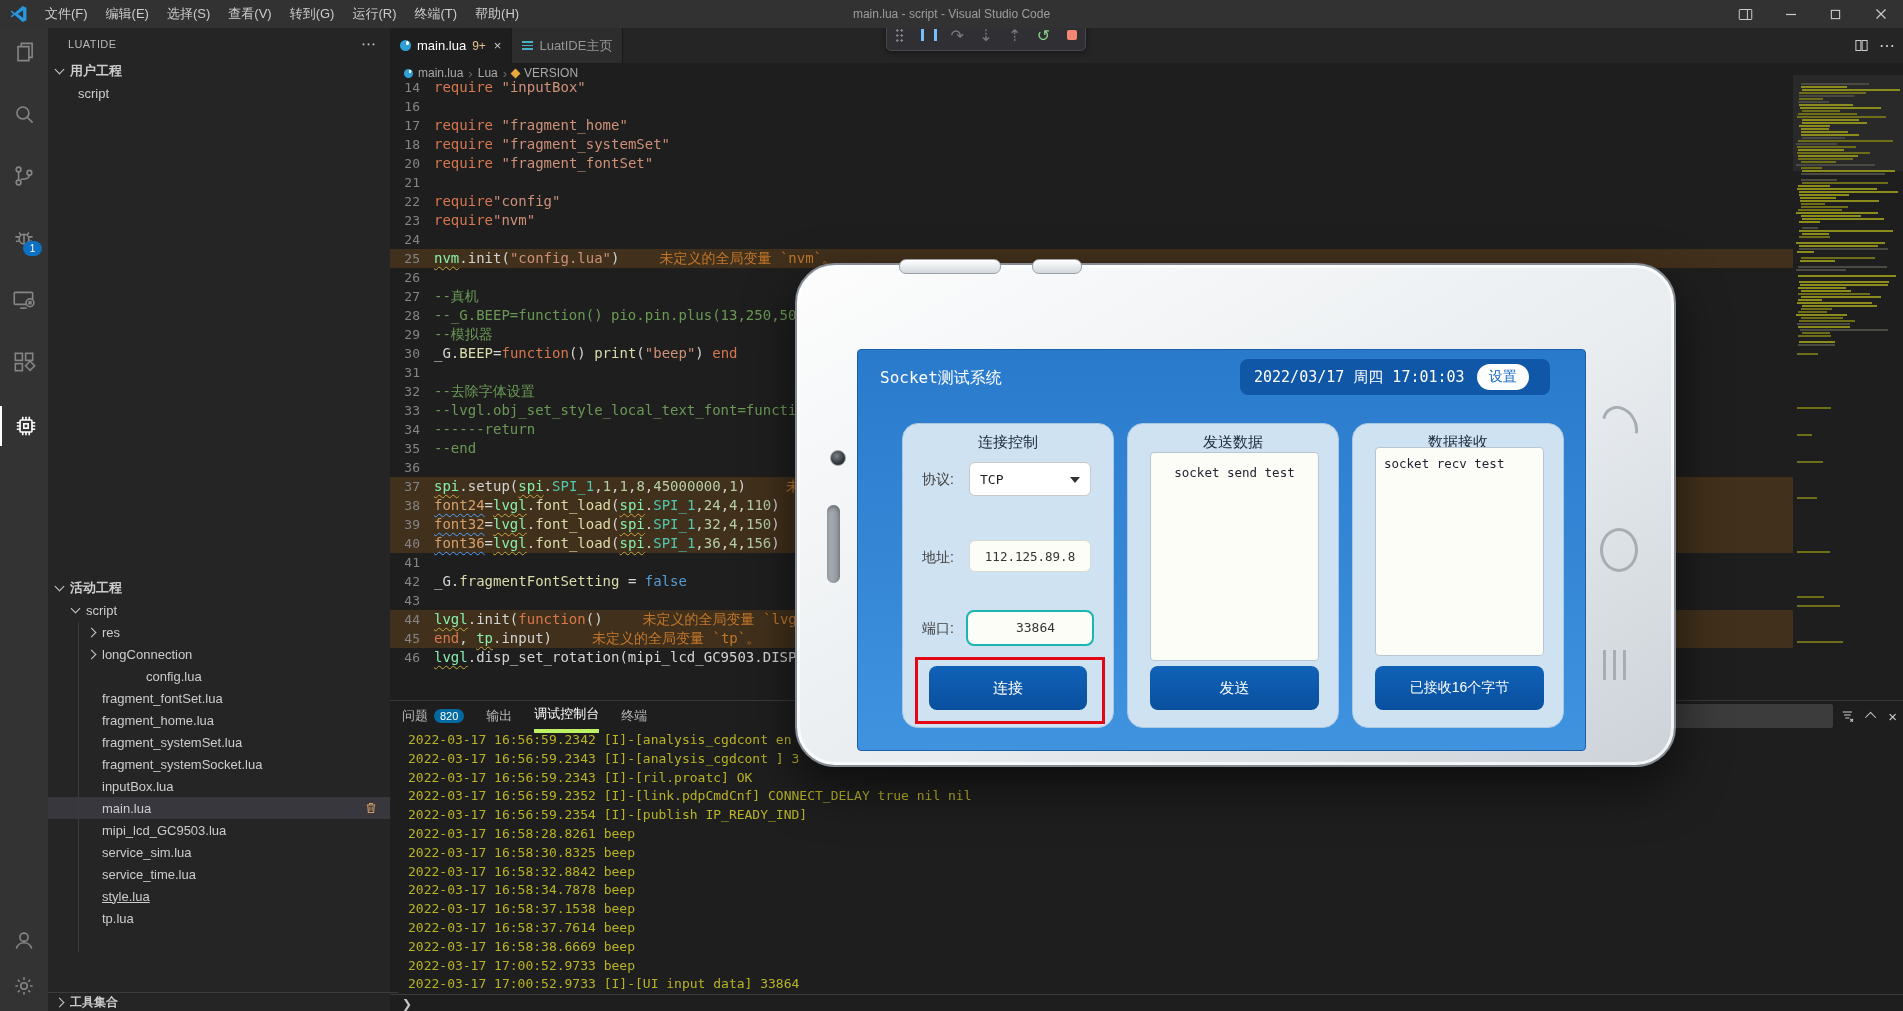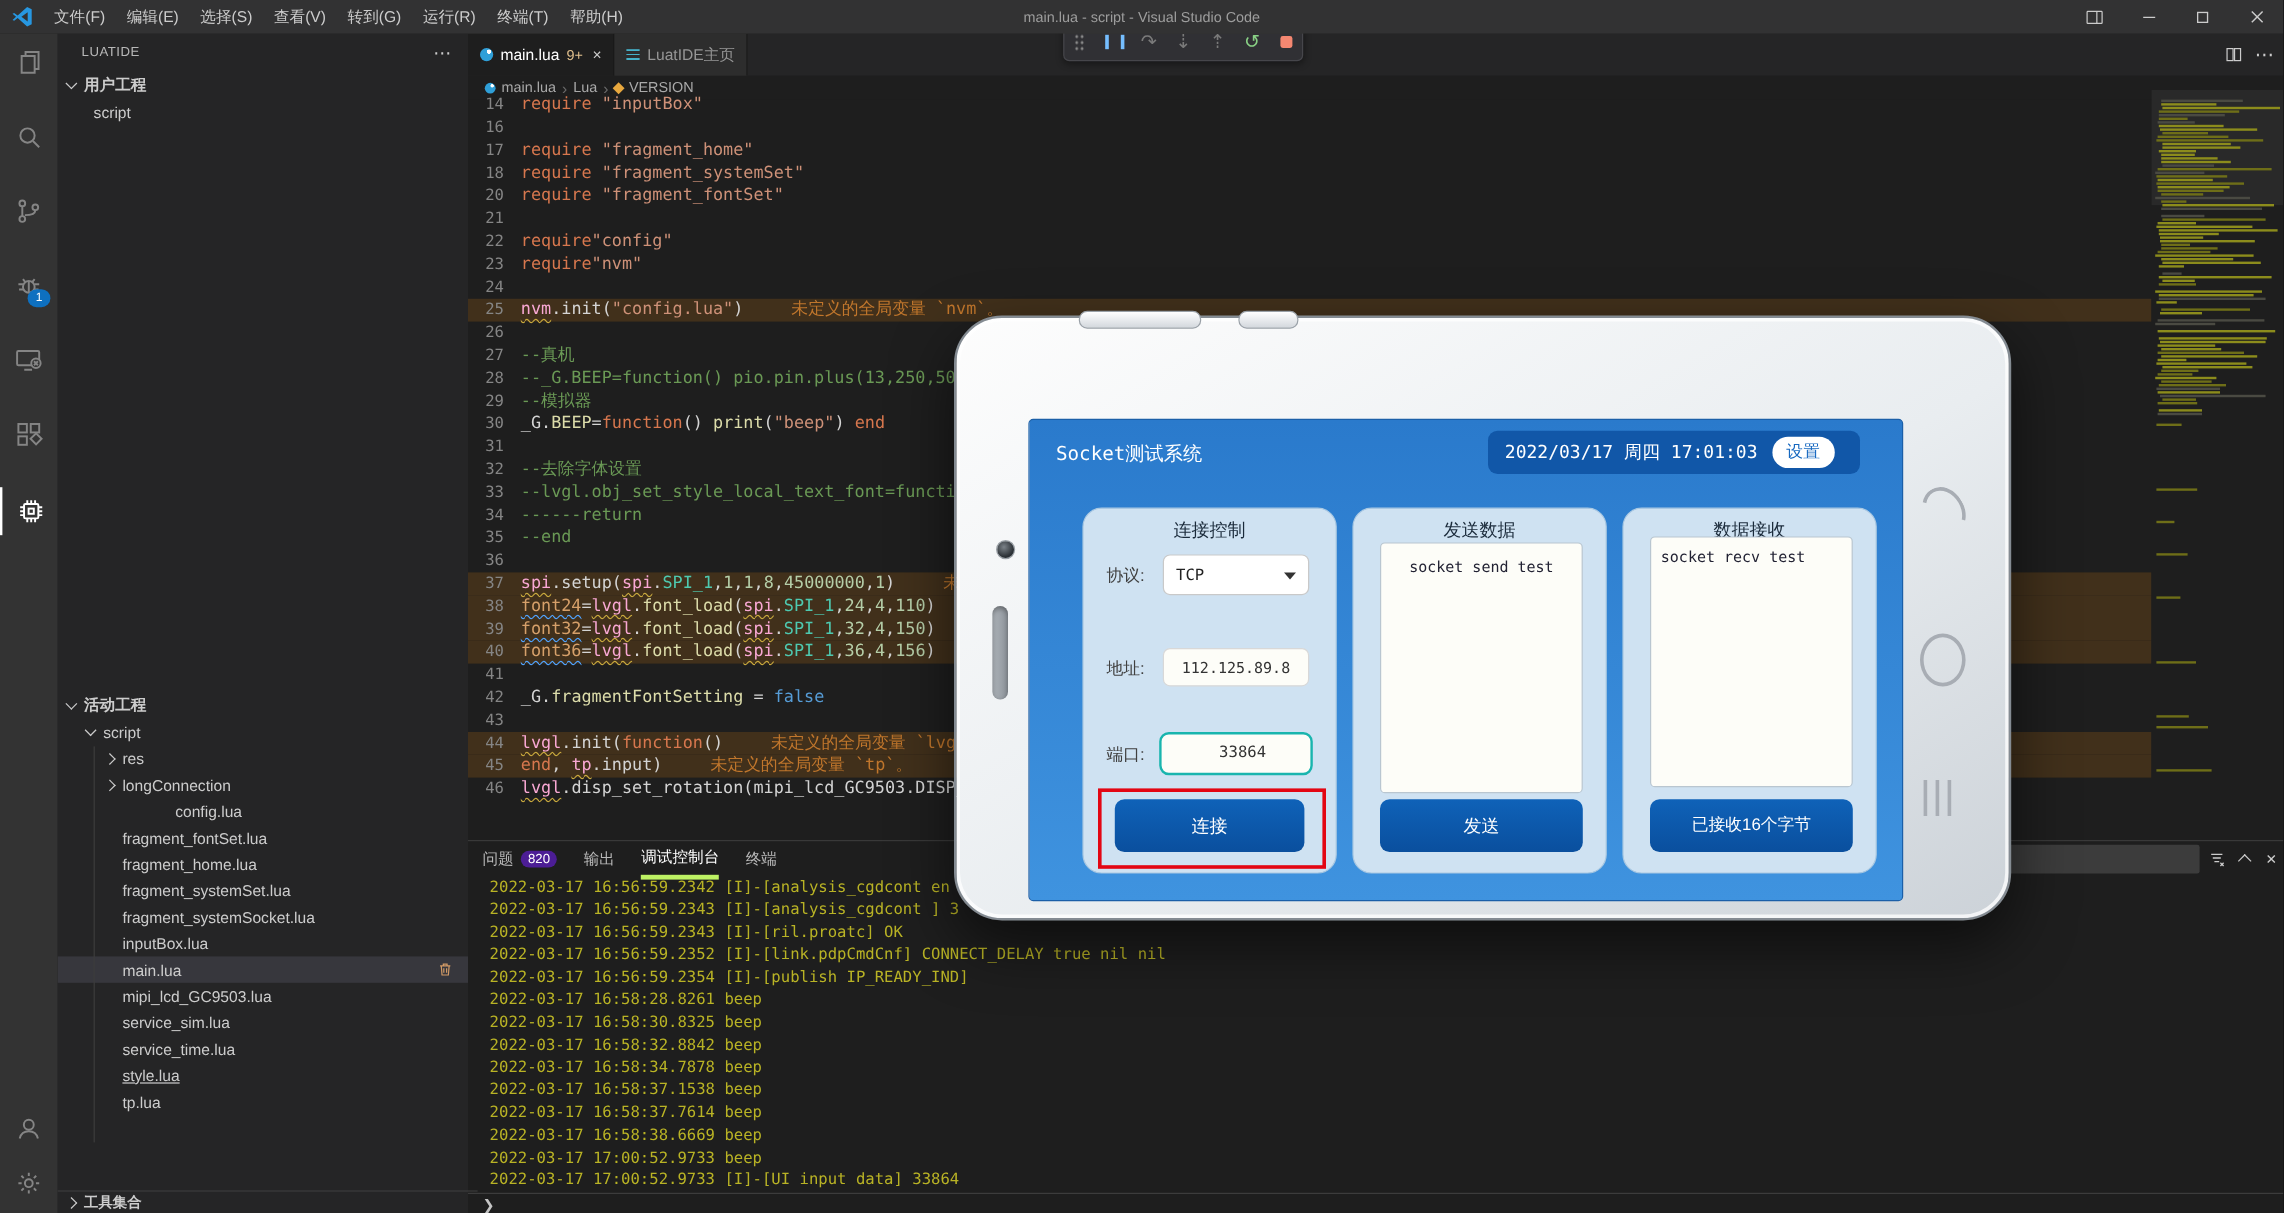--- a/index.html
+++ b/index.html
@@ -50,40 +50,40 @@
               font-size:12px;color:#a9a9a9;padding-left:14px;background:#1e1e1e;}
   .bc-sep{color:#6a6a6a;margin:0 5px;font-size:13px;}
   .bc-lua{width:9px;height:9px;border-radius:50%;background:radial-gradient(circle at 68% 28%, #fff 0 1.2px, #2f9fd8 1.6px);margin-right:5px;}
   .bc-ver{width:7px;height:7px;background:#e8a83e;transform:rotate(45deg);margin-right:5px;}
   .code{position:absolute;left:390px;top:78px;width:1403px;height:622px;overflow:hidden;}
   .crow{display:flex;height:19px;line-height:19px;font-family:"DejaVu Sans Mono",monospace;font-size:14px;white-space:pre;}
   .crow.band{background:#41301b;}
   .ln{width:30px;text-align:right;color:#858585;margin-right:14px;flex:none;font-size:13px;}
   .tk-kw{color:#d7774e}.tk-str{color:#ce9178}.tk-cmt{color:#6a9955}.tk-num{color:#b5cea8}
   .tk-teal{color:#4ec9b0}.tk-blue{color:#569cd6}.tk-fn{color:#dcdcaa}.tk-pl{color:#d4d4d4}
-  .tk-idw{color:#f9a8d4;text-decoration:underline wavy #c8a83c 1px;text-underline-offset:3px;}
+  .tk-idw{color:#86efac;text-decoration:underline wavy #c8a83c 1px;text-underline-offset:3px;}
   .tk-idb{color:#d6a06a;text-decoration:underline wavy #4fa3ff 1px;text-underline-offset:3px;}
   .hint{color:#c0762c;margin-left:40px;}
   
   .minimap{position:absolute;left:1793px;top:63px;width:110px;height:637px;background:#1e1e1e;}
   .mmslider{position:absolute;left:0;top:12px;width:110px;height:96px;background:rgba(255,255,255,.05);}
   .mmbar{position:absolute;height:2px;}
   
   .debugbar{position:absolute;left:886px;top:19px;width:198px;height:30px;background:#303034;border:1px solid #46464b;
             border-radius:5px;display:flex;align-items:center;justify-content:center;gap:3px;z-index:25;box-shadow:0 2px 6px rgba(0,0,0,.4);}
   .dbg{width:26px;height:26px;display:flex;align-items:center;justify-content:center;font-size:16px;}
   .gripdots{width:9px;height:15px;background-image:radial-gradient(#8a8a8a 1px, transparent 1.3px);background-size:4.5px 5px;}
   .pausebars{width:10px;height:12px;border-left:3px solid #75beff;border-right:3px solid #75beff;}
   .stopsq{width:10px;height:10px;background:#f48771;border-radius:2px;}
   
   .panel{position:absolute;left:390px;top:700px;width:1513px;height:311px;background:#1e1e1e;border-top:1px solid #393939;}
   .ptabs{position:absolute;left:12px;top:0;height:30px;display:flex;align-items:center;gap:22px;}
   .ptab{font-size:13px;color:#b8b8b8;height:30px;display:flex;align-items:center;gap:6px;}
   .ptab.active{color:#ffffff;border-bottom:4px solid #bef264;}
-  .pbadge{background:#4c1d95;color:#ffffff;border-radius:9px;font-size:11px;padding:1px 6px;}
+  .pbadge{background:#0369a1;color:#ffffff;border-radius:9px;font-size:11px;padding:1px 6px;}
   .pfilter{position:absolute;left:1055px;top:3px;width:388px;height:24px;background:#3c3c3c;border-radius:2px;
            color:#8c8c8c;font-size:13px;line-height:24px;padding-left:10px;box-sizing:border-box;white-space:nowrap;overflow:hidden;}
   .picons{position:absolute;right:6px;top:3px;display:flex;align-items:center;gap:12px;color:#cccccc;height:24px;}
   .chevup{width:7px;height:7px;border-left:1.4px solid #ccc;border-top:1.4px solid #ccc;transform:rotate(45deg) translateY(2px);}
   .console{position:absolute;left:0;top:30px;width:100%;}
   .cline{font-family:"DejaVu Sans Mono",monospace;font-size:13px;line-height:18.8px;color:#b9b325;padding-left:18px;white-space:pre;}
   .prompt{position:absolute;left:0;top:293px;width:100%;height:18px;border-top:1px solid #3c3c3c;color:#c5c5c5;
           font-size:12px;line-height:18px;padding-left:12px;box-sizing:border-box;}
   
   .phone{position:absolute;left:795px;top:263px;width:877px;height:500px;border-radius:40px;z-index:60;

